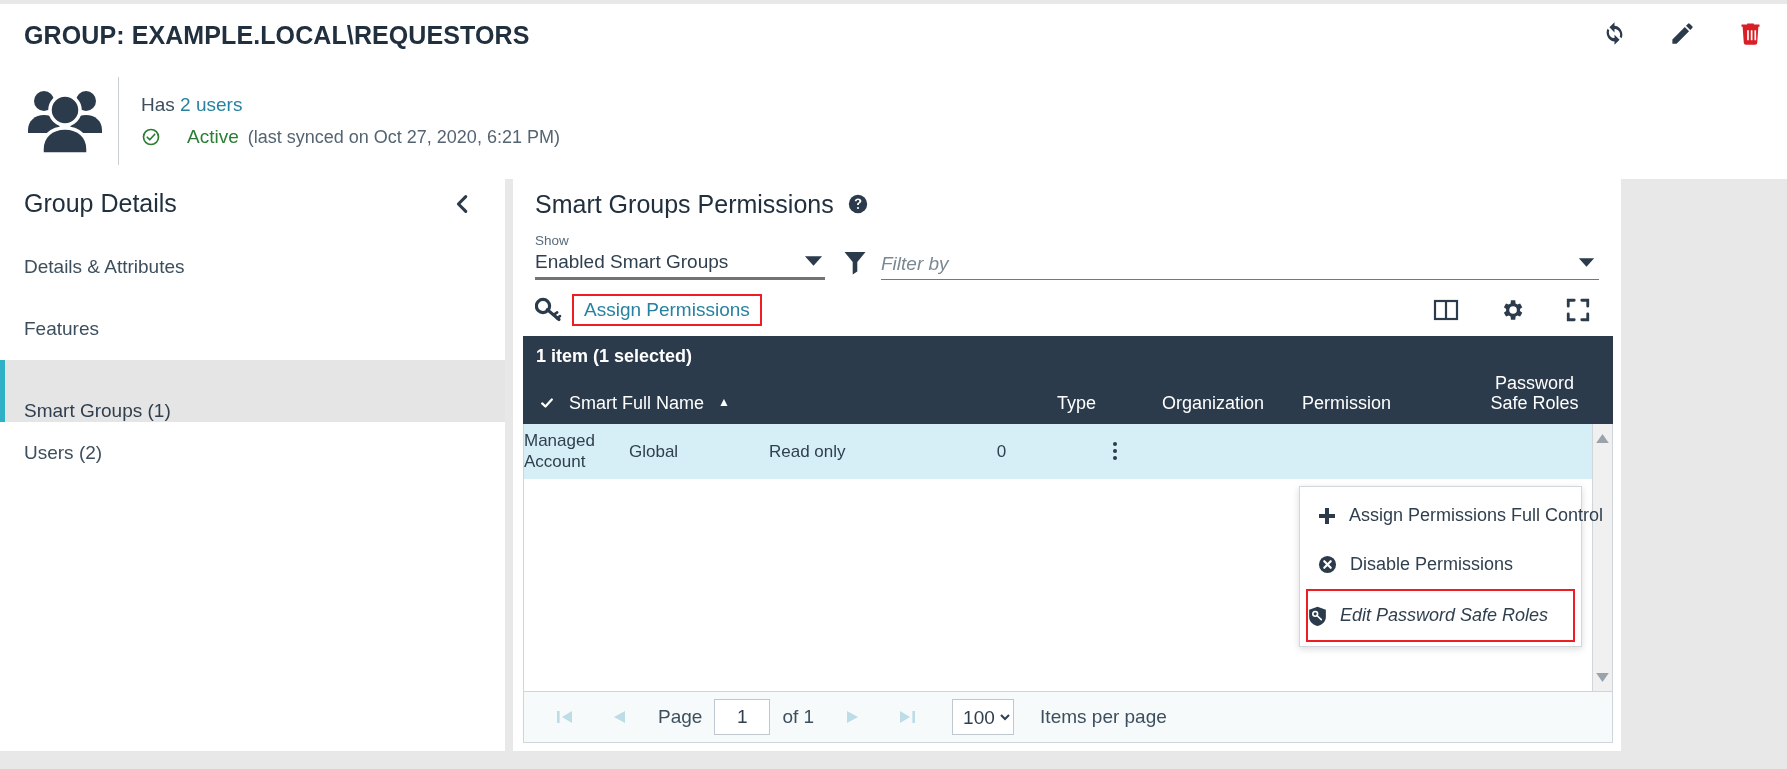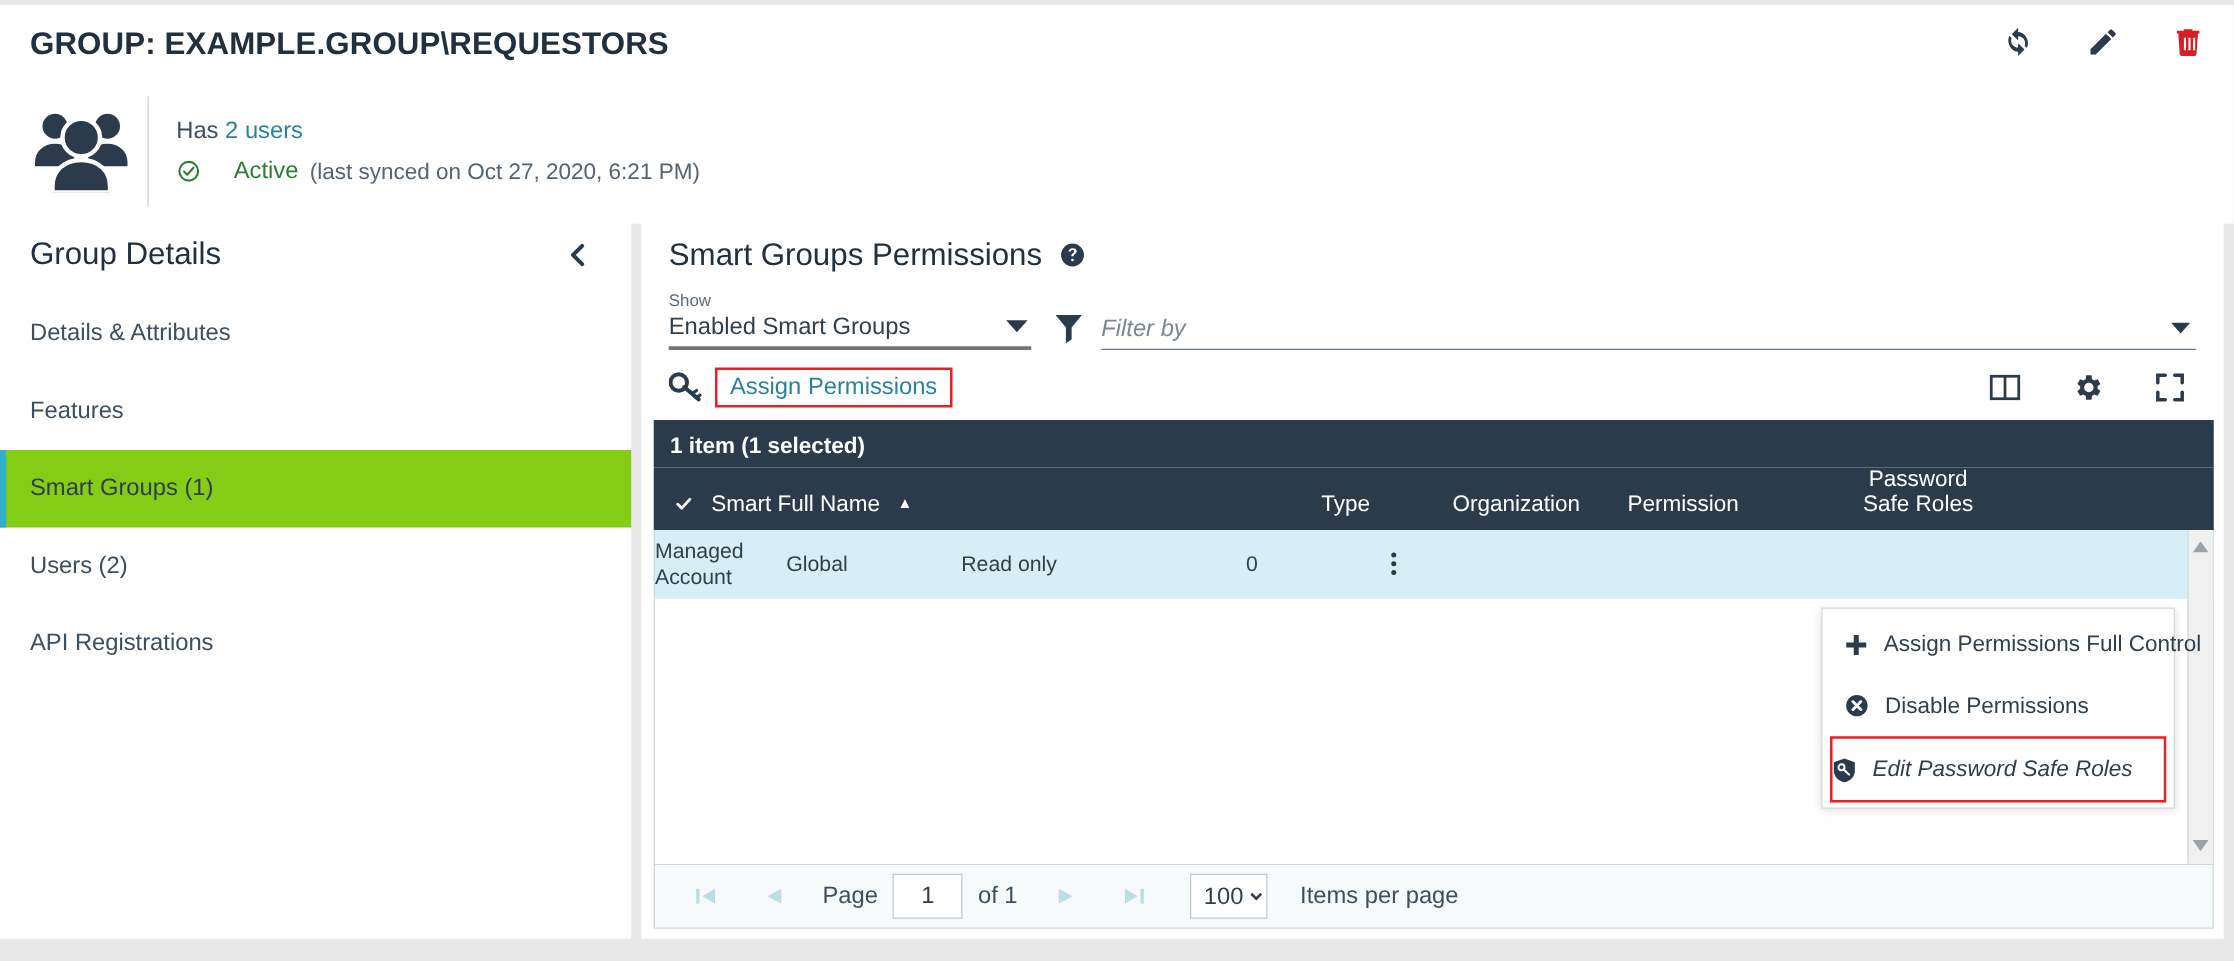--- a/index.html
+++ b/index.html
@@ -146,34 +146,35 @@
     height: 62px;
     display: flex;
     align-items: center;
     padding-left: 24px;
     font-size: 19px;
     color: #3d4f5e;
     cursor: pointer;
   }
 
   .nav-item.active {
-    background: #84cc16;
+    background: #e5e5e5;
     color: #2f3f4e;
+    align-items: flex-end;
   }
   .nav-item.active::before {
     content: "";
     position: absolute;
     left: 0; top: 0; bottom: 0;
     width: 5px;
     background: #30b0c7;
   }
 
   
   .main-panel {
-    width: 1266px;
+    width: 1108px;
     background: #ffffff;
     height: 584px;
     flex: 0 0 auto;
     position: relative;
     display: flex;
     flex-direction: column;
   }
 
   .main-header {
     display: flex;
@@ -473,21 +474,21 @@
   }
 </style>
 </head>
 <body>
 
 <div class="app">
 
   <div class="topbar">
 
     <div class="title-row">
-      <div class="page-title">GROUP: EXAMPLE.GROUP\REQUESTORS</div>
+      <div class="page-title">GROUP: EXAMPLE.LOCAL\REQUESTORS</div>
 
       <div class="title-actions">
         <button class="icon-btn" title="Refresh">
           <svg width="27" height="27" viewBox="0 0 24 24" fill="#2b3b4c">
             <path d="M12 5V2L7.5 6.5 12 11V8c2.76 0 5 2.24 5 5 0 .64-.12 1.25-.35 1.8l1.5 1.5A6.94 6.94 0 0 0 19 13c0-3.87-3.13-8-7-8z"></path>
             <path d="M12 19v3l4.5-4.5L12 13v3c-2.76 0-5-2.24-5-5 0-.64.12-1.25.35-1.8L5.85 7.7A6.94 6.94 0 0 0 5 11c0 3.87 3.13 8 7 8z"></path>
           </svg>
         </button>
         <button class="icon-btn" title="Edit">
           <svg width="27" height="27" viewBox="0 0 24 24" fill="#2b3b4c">
@@ -551,23 +552,20 @@
           <span>Details &amp; Attributes</span>
         </li>
         <li class="nav-item">
           <span>Features</span>
         </li>
         <li class="nav-item active">
           <span>Smart Groups (1)</span>
         </li>
         <li class="nav-item">
           <span>Users (2)</span>
-        </li>
-        <li class="nav-item">
-          <span>API Registrations</span>
         </li>
       </ul>
     </div>
 
     <div class="main-panel">
 
       <div class="main-header">
         <div class="main-title">Smart Groups Permissions</div>
         <span class="help-icon" title="Help">
           <svg width="20" height="20" viewBox="0 0 24 24" fill="#2b3b4c">

